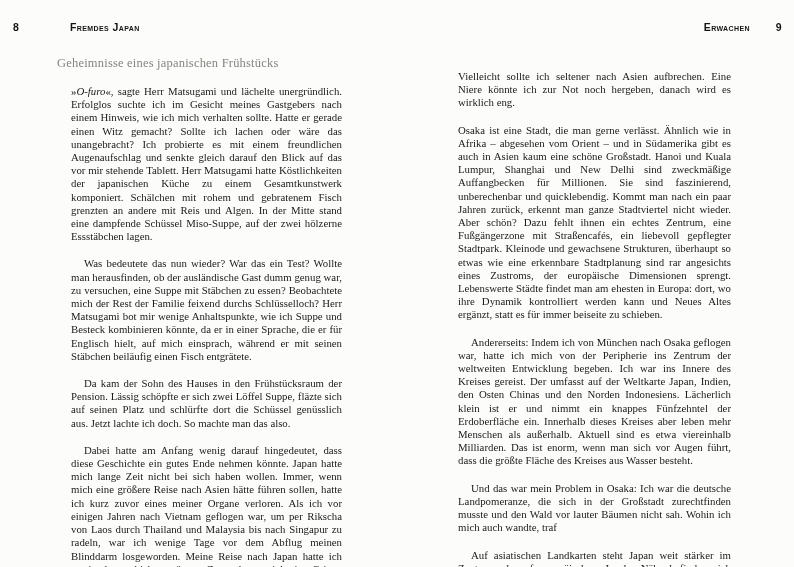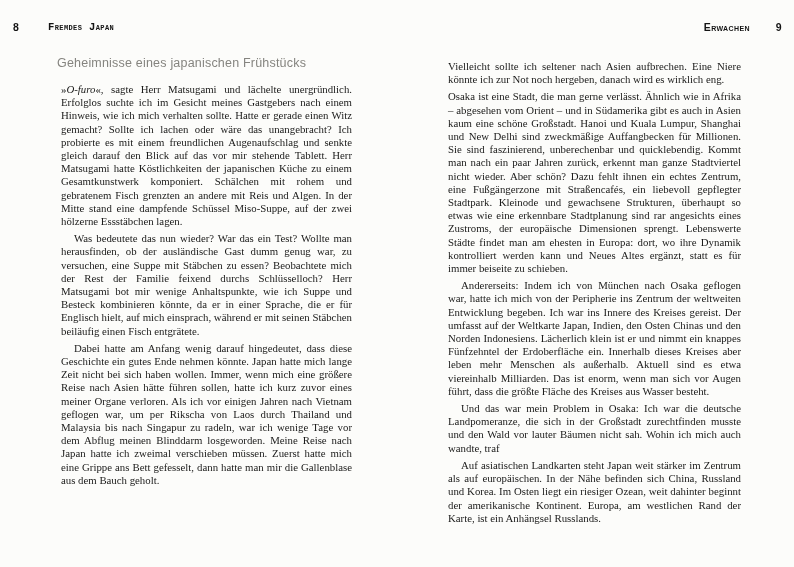--- a/index.html
+++ b/index.html
@@ -25,41 +25,41 @@
     position:absolute;top:21px;
     font-family:"Liberation Sans", sans-serif;
     font-weight:bold;
     font-variant:small-caps;
     font-size:10.5px;
     letter-spacing:0.4px;
     color:var(--running-head);
     white-space:nowrap;
   }
   .page-left .folio{left:13px;}
-  .page-left .runhead{left:48px;font-family:Liberation Mono, monospace;}
+  .page-left .runhead{left:70px;}
   .page-right .runhead{right:44px;}
   .page-right .folio{right:12px;}
 
   .content{position:absolute;top:56px;}
   .page-left .content{left:57px;width:299px;}
   .page-right .content{left:47px;width:301px;}
 
   .section-heading{
-    font-family:Liberation Sans, sans-serif;
+    font-family:Liberation Serif, serif;
     font-weight:normal;
     font-size:12.5px;
     line-height:15px;
     letter-spacing:0.2px;
     color:var(--section-heading);
     margin:0 0 12px 0;
   }
   .page-right .section-heading{margin-top:21px;}
 
   .body-copy p{
-    margin:4px;
+    margin:14px;
     font-size:10.8px;
     line-height:13.2px;
     text-align:justify;
     hyphens:auto;
     -webkit-hyphens:auto;
   }
   .body-copy p.ind{text-indent:13px;}
   .body-copy i{font-style:italic;}
 </style>
 </head>
@@ -71,20 +71,21 @@
     <span class="folio">8</span>
     <span class="runhead">Fremdes Japan</span>
 
     <div class="content body-copy">
       <h2 class="section-heading">Geheimnisse eines japanischen Frühstücks</h2>
 
       <p><span>»</span><i>O-furo</i><span>«, sagte Herr Matsugami und lächelte unergründlich. Erfolglos suchte ich im Gesicht meines Gastgebers nach einem Hinweis, wie ich mich verhalten sollte. Hatte er gerade einen Witz gemacht? Sollte ich lachen oder wäre das unangebracht? Ich probierte es mit einem freundlichen Augenaufschlag und senkte gleich darauf den Blick auf das vor mir stehende Tablett. Herr Matsugami hatte Köstlichkeiten der japanischen Küche zu einem Gesamtkunstwerk komponiert. Schälchen mit rohem und gebratenem Fisch grenzten an andere mit Reis und Algen. In der Mitte stand eine dampfende Schüssel Miso-Suppe, auf der zwei hölzerne Essstäbchen lagen.</span></p>
 
       <p class="ind">Was bedeutete das nun wieder? War das ein Test? Wollte man herausfinden, ob der ausländische Gast dumm genug war, zu versuchen, eine Suppe mit Stäbchen zu essen? Beobachtete mich der Rest der Familie feixend durchs Schlüsselloch? Herr Matsugami bot mir wenige Anhaltspunkte, wie ich Suppe und Besteck kombinieren könnte, da er in einer Sprache, die er für Englisch hielt, auf mich einsprach, während er mit seinen Stäbchen beiläufig einen Fisch entgrätete.</p>
 
+      <p class="ind">Da kam der Sohn des Hauses in den Frühstücksraum der Pension. Lässig schöpfte er sich zwei Löffel Suppe, fläzte sich auf seinen Platz und schlürfte dort die Schüssel genüsslich aus. Jetzt lachte ich doch. So machte man das also.</p>
 
 
       <p class="ind">Dabei hatte am Anfang wenig darauf hingedeutet, dass diese Geschichte ein gutes Ende nehmen könnte. Japan hatte mich lange Zeit nicht bei sich haben wollen. Immer, wenn mich eine größere Reise nach Asien hätte führen sollen, hatte ich kurz zuvor eines meiner Organe verloren. Als ich vor einigen Jahren nach Vietnam geflogen war, um per Rikscha von Laos durch Thailand und Malaysia bis nach Singapur zu radeln, war ich wenige Tage vor dem Abflug meinen Blinddarm losgeworden. Meine Reise nach Japan hatte ich zweimal verschieben müssen. Zuerst hatte mich eine Grippe ans Bett gefesselt, dann hatte man mir die Gallenblase aus dem Bauch geholt.</p>
     </div>
   </section>
 
   <section class="page page-right">
     <span class="runhead">Erwachen</span>
     <span class="folio">9</span>
 

